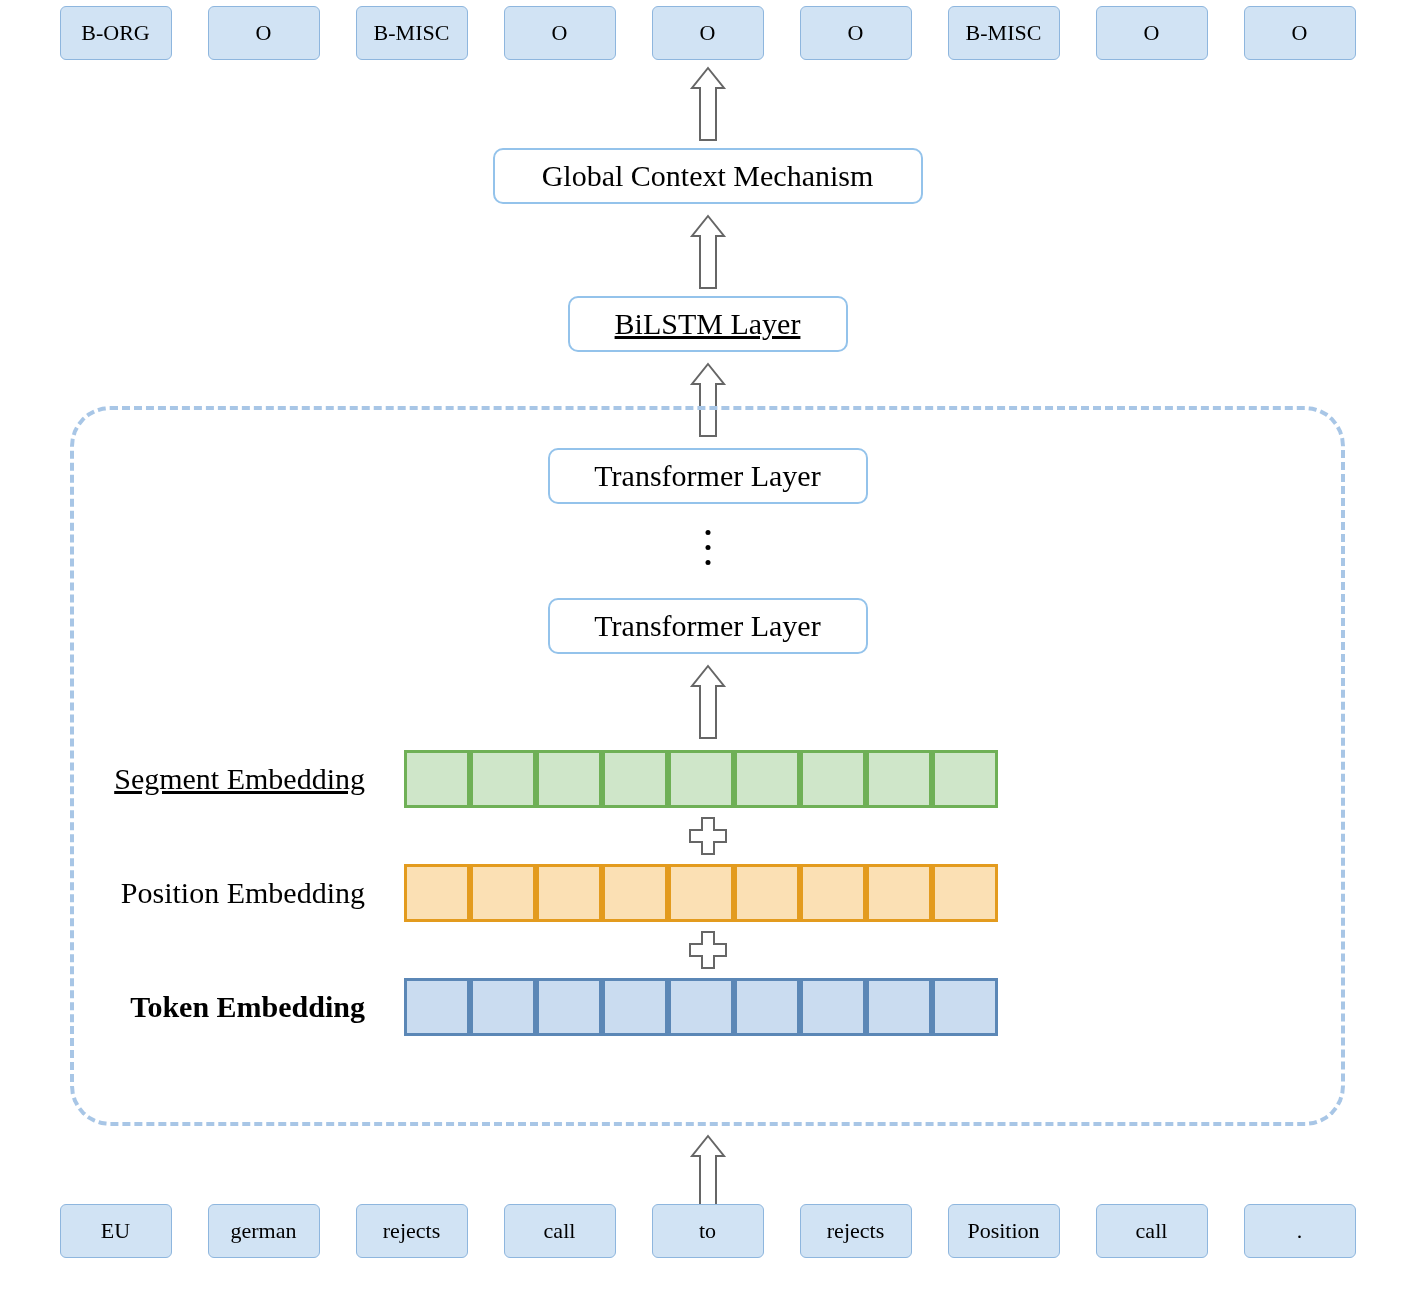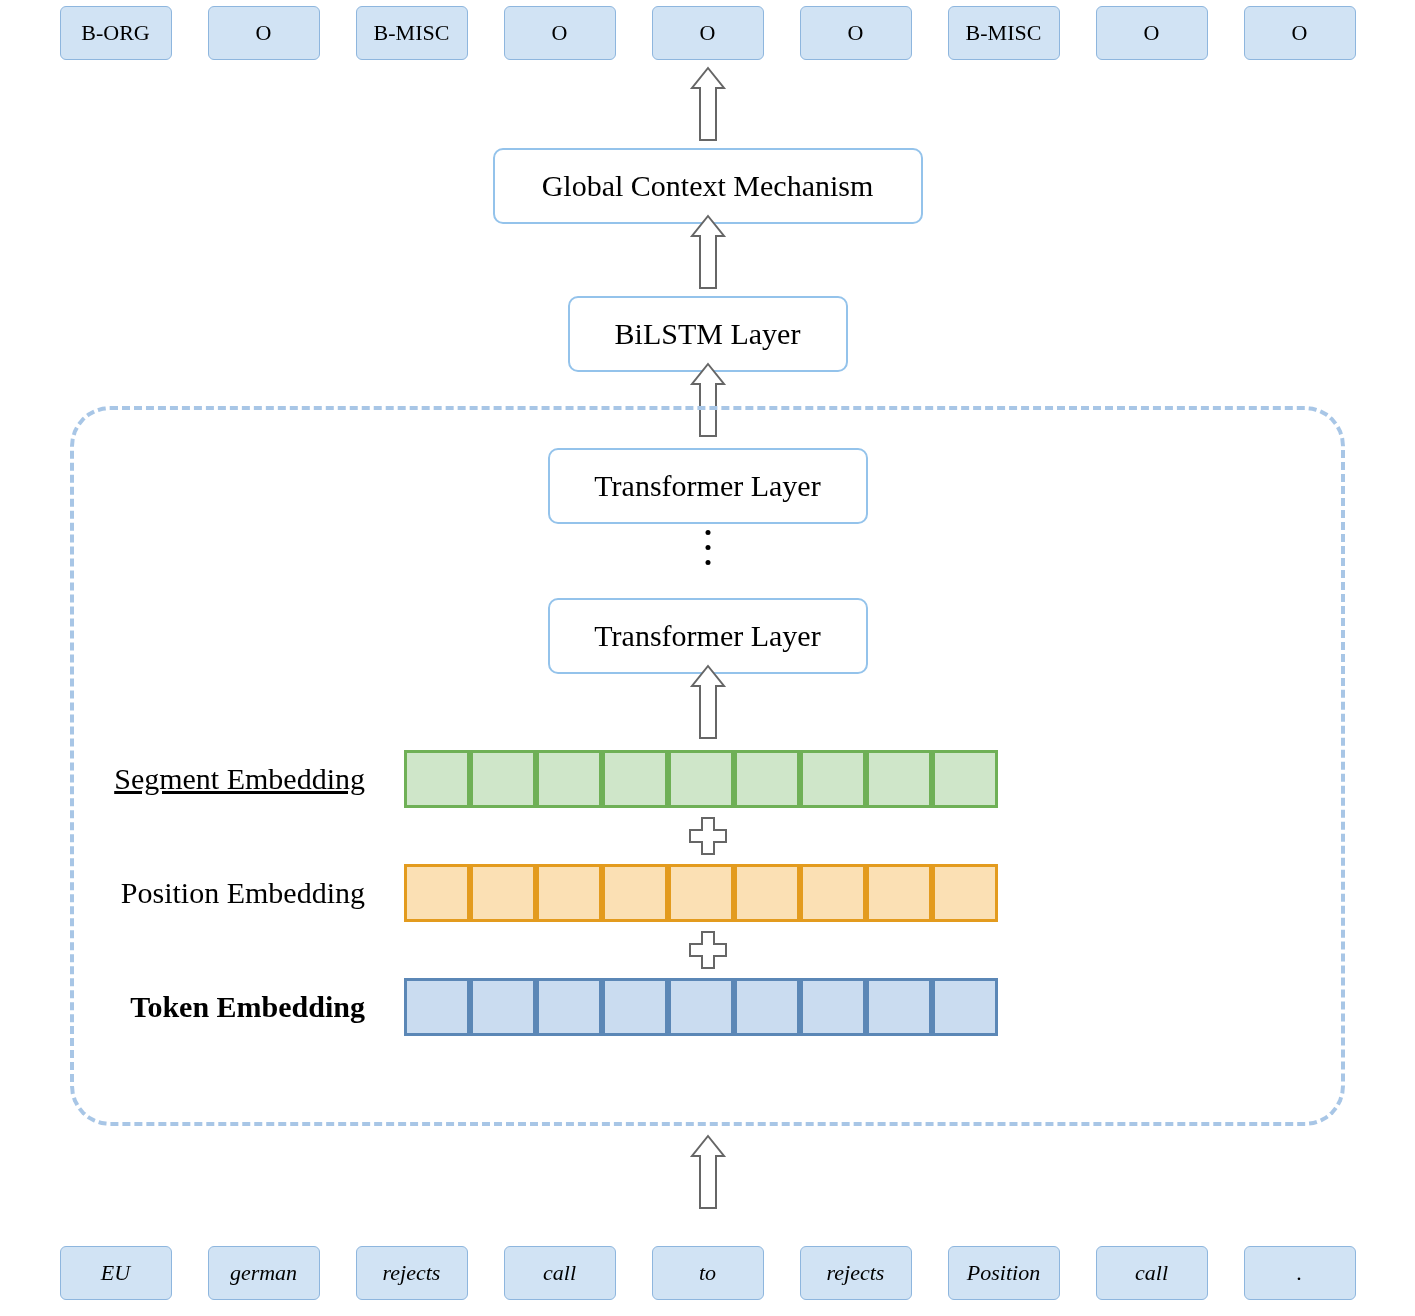--- a/index.html
+++ b/index.html
@@ -29,21 +29,21 @@
     border-radius:6px;
     display:flex;
     align-items:center;
     justify-content:center;
     font-size:22px;
   }
   .layer-box {
     position:absolute;
     left:50%;
     transform:translateX(-50%);
-    height:76px;
+    height:56px;
     background:#fff;
     border:2px solid #94c3eb;
     border-radius:10px;
     display:flex;
     align-items:center;
     justify-content:center;
     font-size:30px;
     padding:0 30px;
     white-space:nowrap;
   }
@@ -103,21 +103,21 @@
 <svg class="arrow-svg" style="top:64px;" width="40" height="80">
   <path d="M20 4 L36 24 L28 24 L28 76 L12 76 L12 24 L4 24 Z" fill="#fff" stroke="#666" stroke-width="2"></path>
 </svg>
 
 <div class="layer-box" style="top:148px; width:430px;">Global Context Mechanism</div>
 
 <svg class="arrow-svg" style="top:212px;" width="40" height="80">
   <path d="M20 4 L36 24 L28 24 L28 76 L12 76 L12 24 L4 24 Z" fill="#fff" stroke="#666" stroke-width="2"></path>
 </svg>
 
-<div class="layer-box" style="top:296px; width:280px;">BiLSTM Layer</div>
+<div class="layer-box" style="top:296px; width:280px;text-decoration:underline;">BiLSTM Layer</div>
 
 <svg class="arrow-svg" style="top:360px;" width="40" height="80">
   <path d="M20 4 L36 24 L28 24 L28 76 L12 76 L12 24 L4 24 Z" fill="#fff" stroke="#666" stroke-width="2"></path>
 </svg>
 
 <div class="dashed-box" style="top:406px; left:70px; width:1275px; height:720px;"></div>
 
 <div class="layer-box" style="top:448px; width:320px;">Transformer Layer</div>
 
 <div class="vdots" style="top:530px;">
@@ -176,21 +176,21 @@
     <div class="cell"></div>
     <div class="cell"></div>
     <div class="cell"></div>
     <div class="cell"></div>
 </div>
 
 <svg class="arrow-svg" style="top:1132px;" width="40" height="80">
   <path d="M20 4 L36 24 L28 24 L28 76 L12 76 L12 24 L4 24 Z" fill="#fff" stroke="#666" stroke-width="2"></path>
 </svg>
 
-<div class="row" style="top:1246px;font-style:italic;">
+<div class="row" style="top:1204px;">
   <div class="token-box">EU</div>
   <div class="token-box">german</div>
   <div class="token-box">rejects</div>
   <div class="token-box">call</div>
   <div class="token-box">to</div>
   <div class="token-box">rejects</div>
   <div class="token-box">Position</div>
   <div class="token-box">call</div>
   <div class="token-box">.</div>
 </div>

